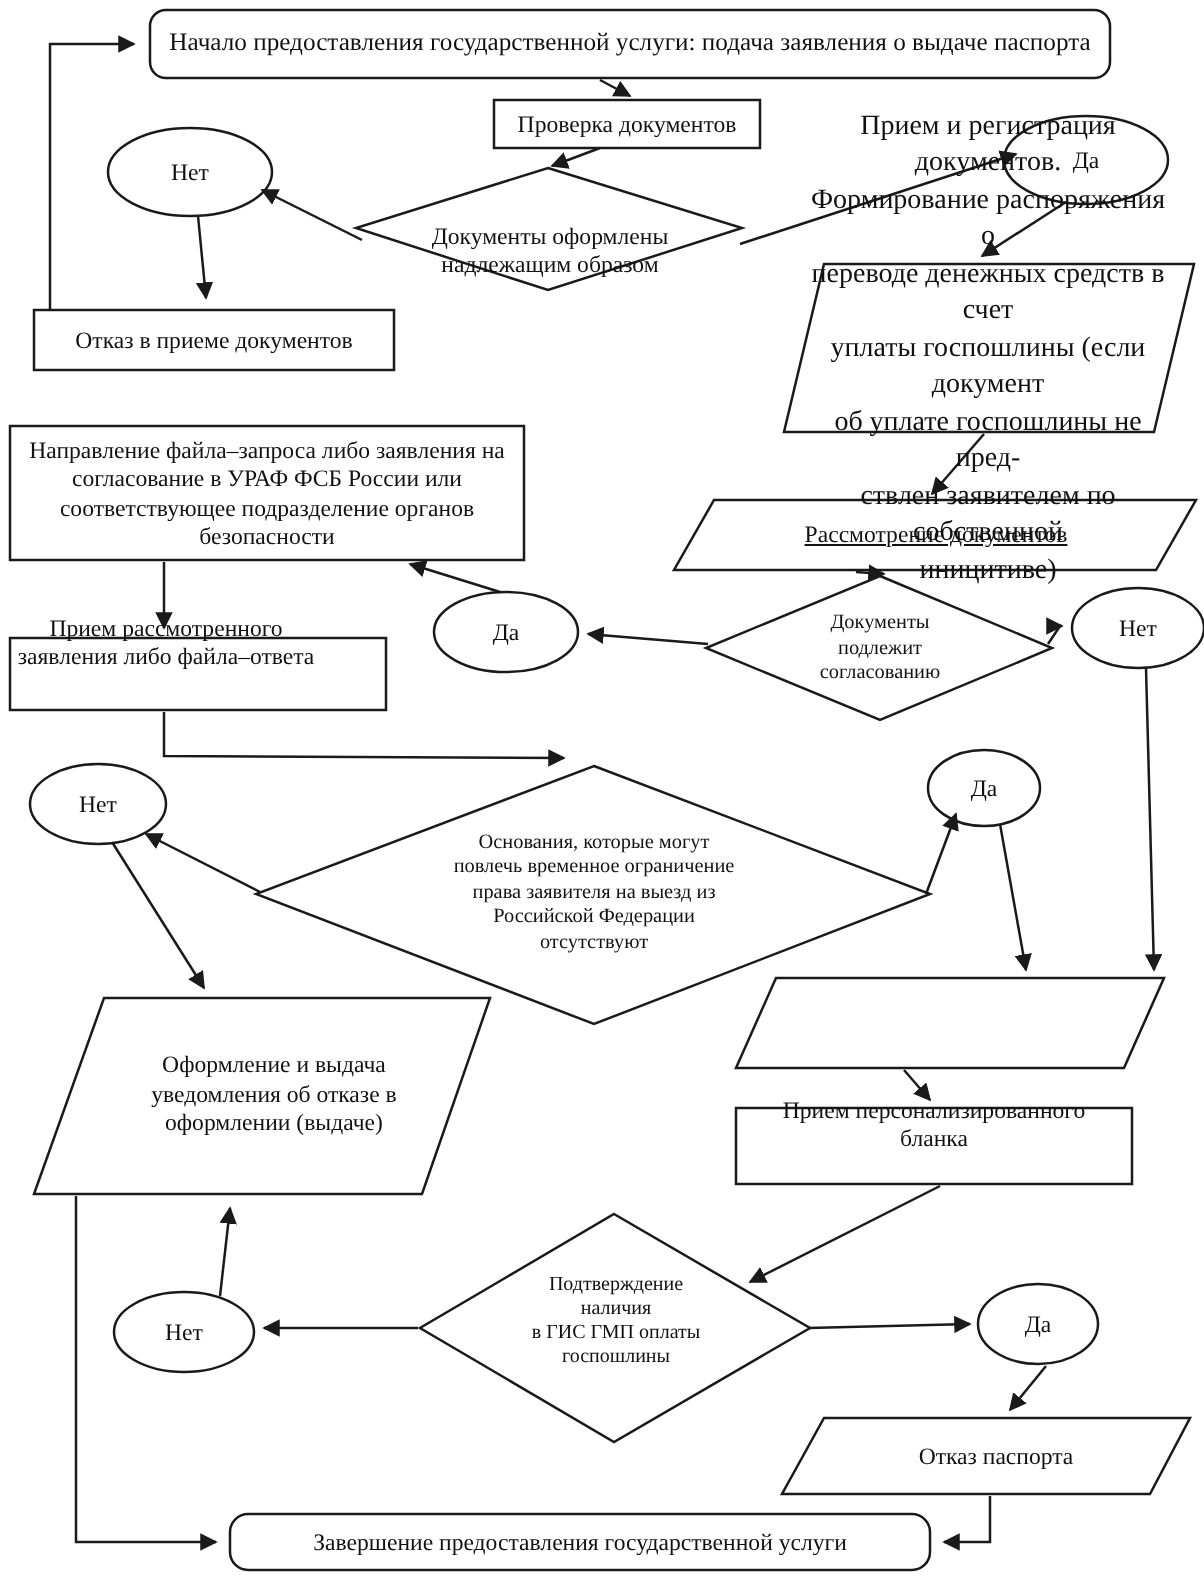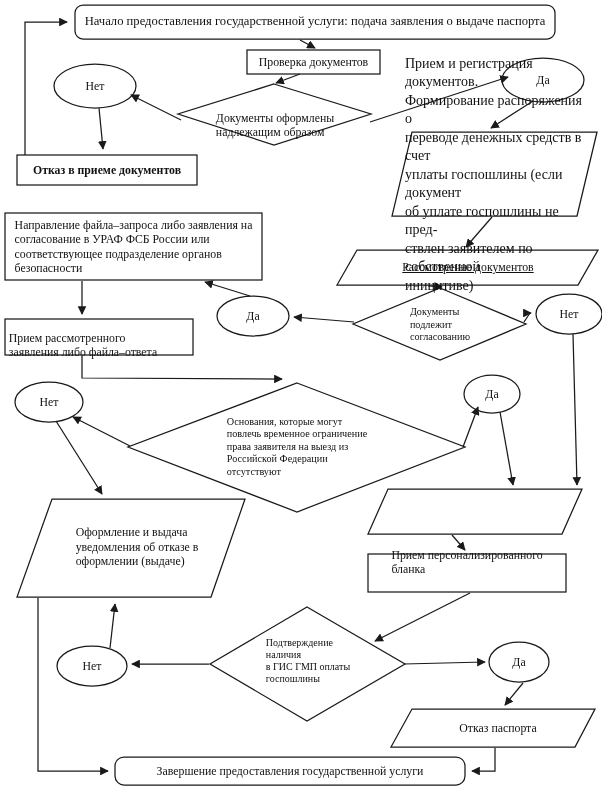--- a/index.html
+++ b/index.html
@@ -20,20 +20,21 @@
     left: 0;
     top: 0;
     width: 602px;
     height: 789px;
   }
   .node-label {
     position: absolute;
     display: flex;
     align-items: center;
     justify-content: center;
+    text-align: center;
     color: #111111;
     line-height: 1.22;
     pointer-events: none;
     white-space: pre-line;
     font-family: "Liberation Serif", "DejaVu Serif", serif;
   }
   .t13 { font-size: 12.6px; }
   .t12 { font-size: 11.8px; }
   .t11 { font-size: 10px; }
   .t10 { font-size: 10.2px; }
@@ -162,21 +163,21 @@
 
   <div class="node-label t12" style="left:247px; top:50px; width:133px; height:24px;">Проверка документов</div>
 
   <div class="node-label t12" style="left:196px; top:94px; width:158px; height:40px;margin-top:11px;">Документы оформлены
 надлежащим образом</div>
 
   <div class="node-label t12" style="left:62px; top:74px; width:66px; height:24px;">Нет</div>
 
   <div class="node-label t12" style="left:510px; top:68px; width:66px; height:24px;">Да</div>
 
-  <div class="node-label t12" style="left:17px; top:155px; width:180px; height:30px;font-weight:bold;">Отказ в приеме документов</div>
+  <div class="node-label t12" style="left:17px; top:155px; width:180px; height:30px;">Отказ в приеме документов</div>
 
   <div class="node-label t8" style="left:405px; top:136px; width:178px; height:78px;">Прием и регистрация документов.
 Формирование распоряжения о
 переводе денежных средств в счет
 уплаты госпошлины (если документ
 об уплате госпошлины не пред-
 ствлен заявителем по собственной
 иницитиве)</div>
 
   <div class="node-label t12" style="left:373px; top:252px; width:190px; height:30px;text-decoration:underline;">Рассмотрение документов</div>
@@ -187,21 +188,21 @@
 
   <div class="node-label t12" style="left:222px; top:304px; width:62px; height:24px;">Да</div>
 
   <div class="node-label t12" style="left:540px; top:302px; width:58px; height:24px;">Нет</div>
 
   <div class="node-label t12" style="left:8px; top:215px; width:251px; height:63px;">Направление файла–запроса либо заявления на
 согласование в УРАФ ФСБ России или
 соответствующее подразделение органов
 безопасности</div>
 
-  <div class="node-label t12" style="left:7px; top:328px; width:152px; height:34px;">Прием рассмотренного
+  <div class="node-label t12" style="left:7px; top:304px; width:152px; height:34px;">Прием рассмотренного
 заявления либо файла–ответа</div>
 
   <div class="node-label t10" style="left:192px; top:415px; width:210px; height:64px;">Основания, которые могут
 повлечь временное ограничение
 права заявителя на выезд из
 Российской Федерации
 отсутствуют</div>
 
   <div class="node-label t12" style="left:19px; top:390px; width:60px; height:24px;">Нет</div>
 

